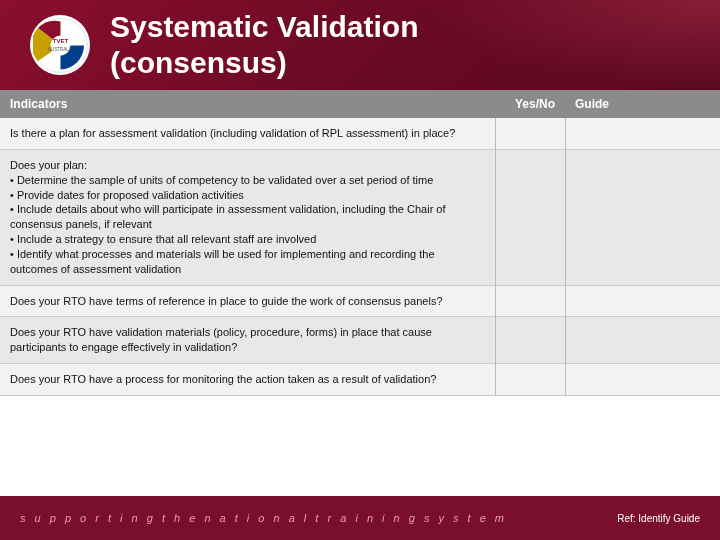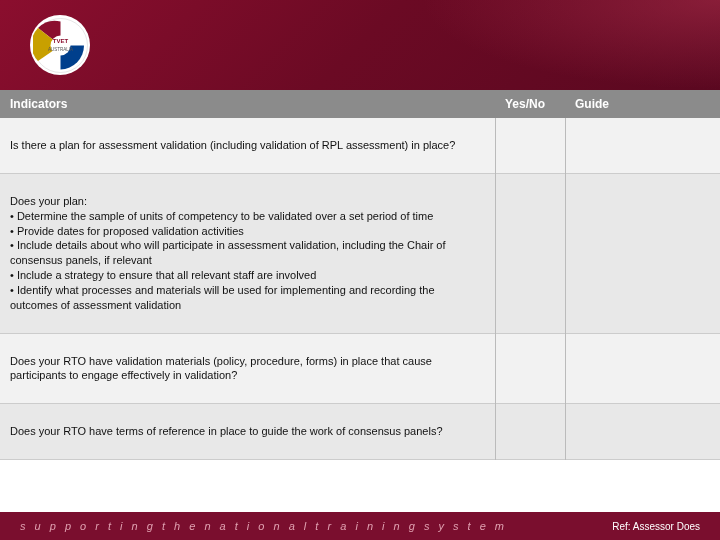--- a/index.html
+++ b/index.html
@@ -76,51 +76,51 @@
       font-weight: bold;
       padding: 7px 10px;
       text-align: left;
       font-size: 12px;
     }
     thead th:first-child {
       width: 495px;
     }
     thead th:nth-child(2) {
       width: 70px;
-      text-align: left;
+      text-align: right;
     }
     thead th:nth-child(3) {
       width: 155px;
     }
 
     tbody tr {
       border-bottom: 1px solid #ccc;
     }
     tbody tr:nth-child(odd) {
       background: #f2f2f2;
     }
     tbody tr:nth-child(even) {
       background: #e8e8e8;
     }
 
     tbody td {
-      padding: 20px 10px;
+      padding: 8px 10px;
       vertical-align: top;
       color: #111;
       line-height: 1.35;
     }
     tbody td:nth-child(2) {
       border-left: 1px solid #bbb;
       border-right: 1px solid #bbb;
     }
 
     
     .footer {
       background: #7a0e2e;
-      height: 28px;
+      height: 44px;
       display: flex;
       align-items: center;
       justify-content: space-between;
       padding: 0 20px;
       position: absolute;
       bottom: 0;
       width: 100%;
     }
     .footer-text {
       color: #e0a0b0;
@@ -146,20 +146,24 @@
         <path d="M27.5,27.5 L5,10 A24,24 0 0,1 27.5,3.5 Z" fill="#8b0e2e"></path>
 
         <path d="M27.5,27.5 L51,27.5 A24,24 0 0,1 27.5,51.5 Z" fill="#003f8c"></path>
 
         <path d="M27.5,27.5 L5,43 A24,24 0 0,1 5,10 Z" fill="#c8a000"></path>
         <circle cx="27.5" cy="27.5" r="10" fill="#fff"></circle>
         <text x="27.5" y="25" text-anchor="middle" font-size="6" font-weight="bold" fill="#8b0e2e">TVET</text>
         <text x="27.5" y="33" text-anchor="middle" font-size="4.5" fill="#555">AUSTRALIA</text>
       </svg>
     </div>
+  </div>
+  <div class="header-title">
+    <span>Systematic Validation</span><br>
+    <span>(consensus)</span>
   </div>
 </div>
 
 <div class="table-container">
   <table>
     <thead>
       <tr>
         <th>Indicators</th>
         <th>Yes/No</th>
         <th>Guide</th>
@@ -170,29 +174,34 @@
           <td>Is there a plan for assessment validation (including validation of RPL assessment) in place?</td>
           <td></td>
           <td></td>
         </tr>
         <tr>
           <td>Does your plan:<br>• Determine the sample of units of competency to be validated over a set period of time<br>• Provide dates for proposed validation activities<br>• Include details about who will participate in assessment validation, including the Chair of consensus panels, if relevant<br>• Include a strategy to ensure that all relevant staff are involved<br>• Identify what processes and materials will be used for implementing and recording the outcomes of assessment validation</td>
           <td></td>
           <td></td>
         </tr>
         <tr>
+          <td>Does your RTO have terms of reference in place to guide the work of consensus panels?</td>
+          <td></td>
+          <td></td>
+        </tr>
+        <tr>
           <td>Does your RTO have validation materials (policy, procedure, forms) in place that cause participants to engage effectively in validation?</td>
           <td></td>
           <td></td>
         </tr>
         <tr>
-          <td>Does your RTO have terms of reference in place to guide the work of consensus panels?</td>
+          <td>Does your RTO have a process for monitoring the action taken as a result of validation?</td>
           <td></td>
           <td></td>
         </tr>
       </tbody>
   </table>
 </div>
 
 <div class="footer">
   <span class="footer-text">s u p p o r t i n g   t h e   n a t i o n a l   t r a i n i n g   s y s t e m</span>
-  <span class="footer-ref">Ref:  Assessor Does</span>
+  <span class="footer-ref">Ref:  Identify Guide</span>
 </div>
 
 </body></html>

